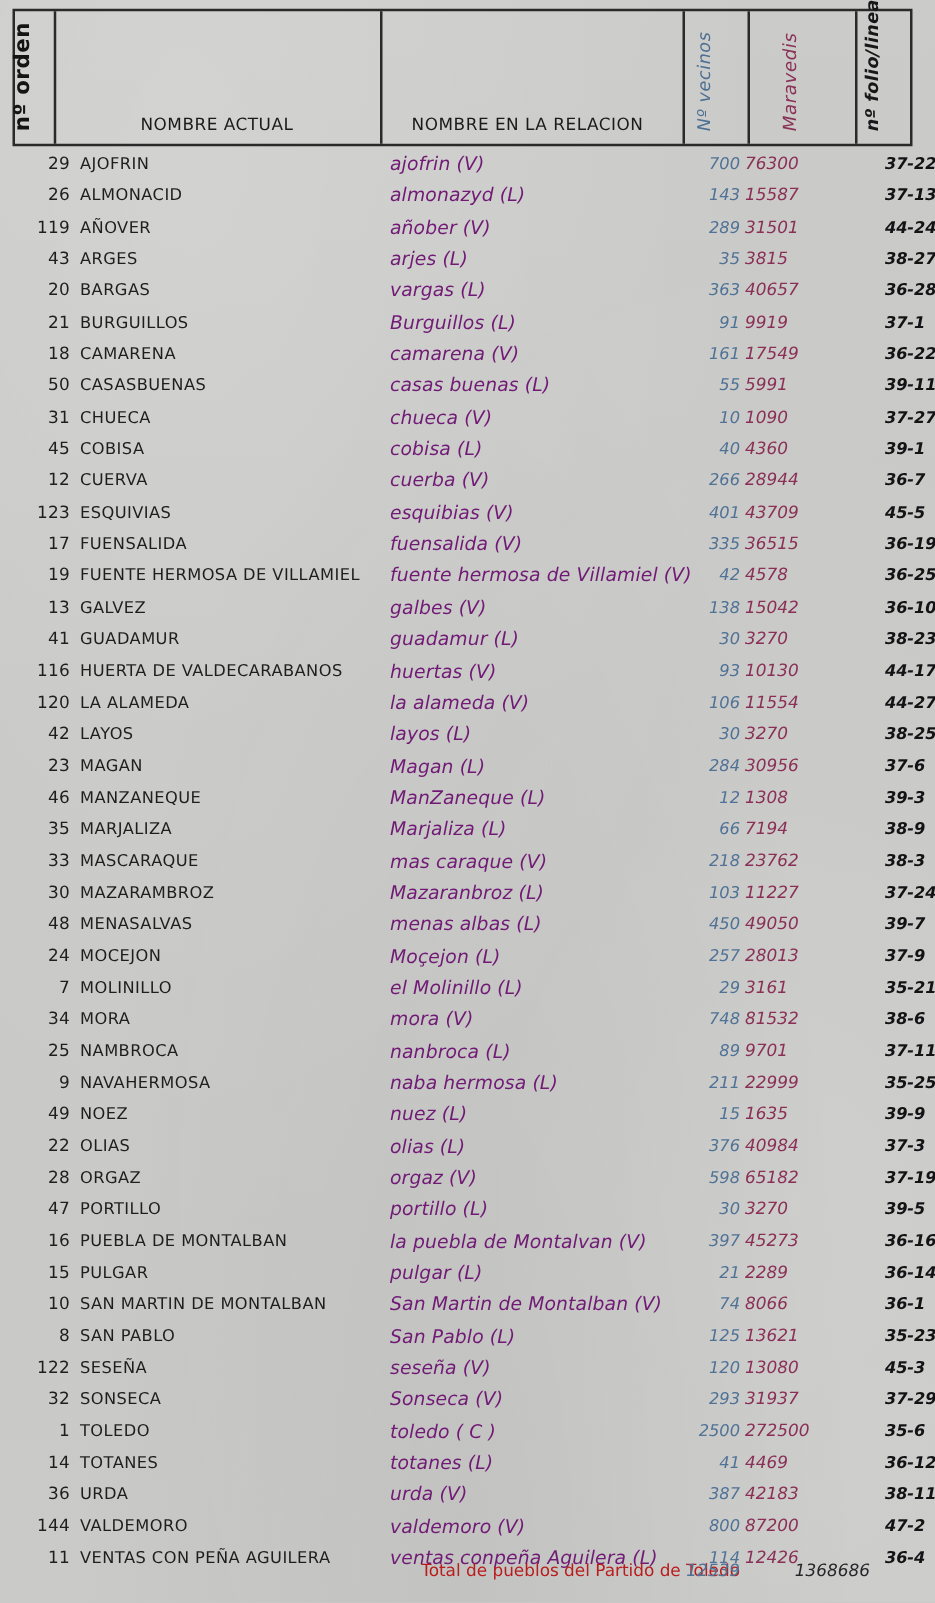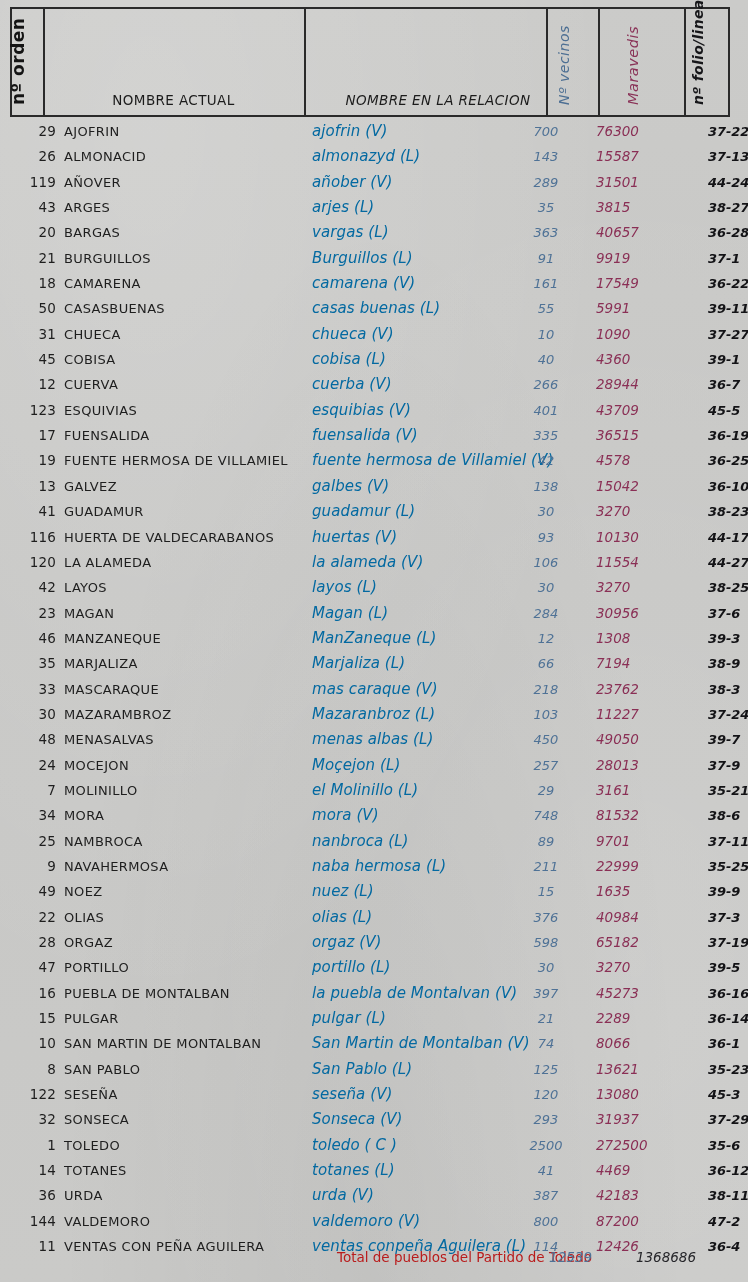--- a/index.html
+++ b/index.html
@@ -128,28 +128,28 @@
   }
   .c-actual {
     left: 64px;
     font-size: 13px;
     color: #1e1e1e;
     letter-spacing: 0.35px;
   }
   .c-relacion {
     left: 312px;
     font-size: 15px;
-    color: #0369a1;
+    color: #701a75;
     font-style: italic;
     letter-spacing: 0.1px;
   }
   .c-vecinos {
     left: 500px;
     width: 92px;
-    text-align: center;
+    text-align: right;
     font-size: 13px;
     color: #4f7296;
     font-style: italic;
   }
   .c-maravedis {
     left: 596px;
     width: 84px;
     text-align: left;
     font-size: 13.5px;
     color: #8a2f55;
@@ -225,21 +225,21 @@
     <div class="hdr-cell" style="left:0;width:31px;">
       <div class="rot-wrap">
         <div class="rot-inner hdr-orden">nº orden</div>
       </div>
     </div>
 
     <div class="hdr-cell" style="left:31px;width:261px;margin-top:20px;">
       <div class="hdr-label-bottom">NOMBRE ACTUAL</div>
     </div>
 
-    <div class="hdr-cell" style="left:292px;width:268px;font-style:italic;">
+    <div class="hdr-cell" style="left:276px;width:268px;">
       <div class="hdr-label-bottom">NOMBRE EN LA RELACION</div>
     </div>
 
     <div class="hdr-cell" style="left:534px;width:52px;">
       <div class="rot-wrap">
         <div class="rot-inner hdr-vecinos">Nº vecinos</div>
       </div>
     </div>
 
     <div class="hdr-cell" style="left:586px;width:86px;">

